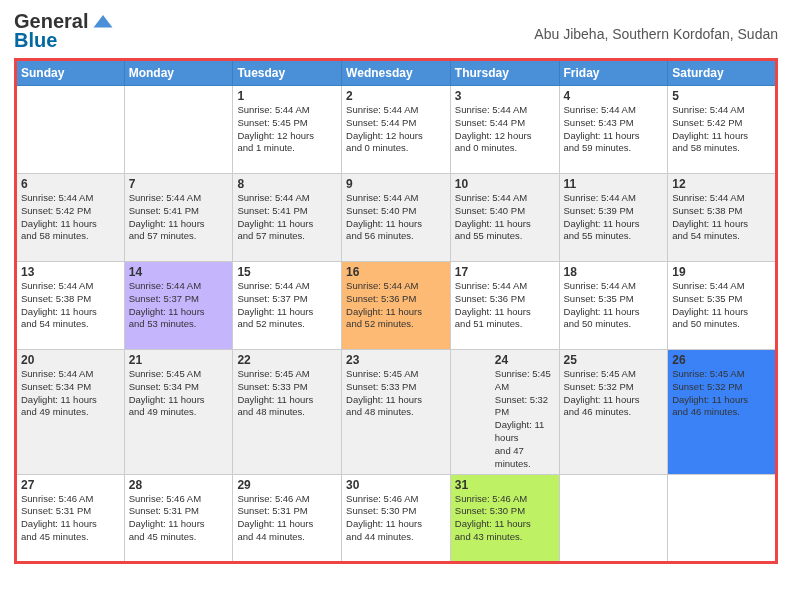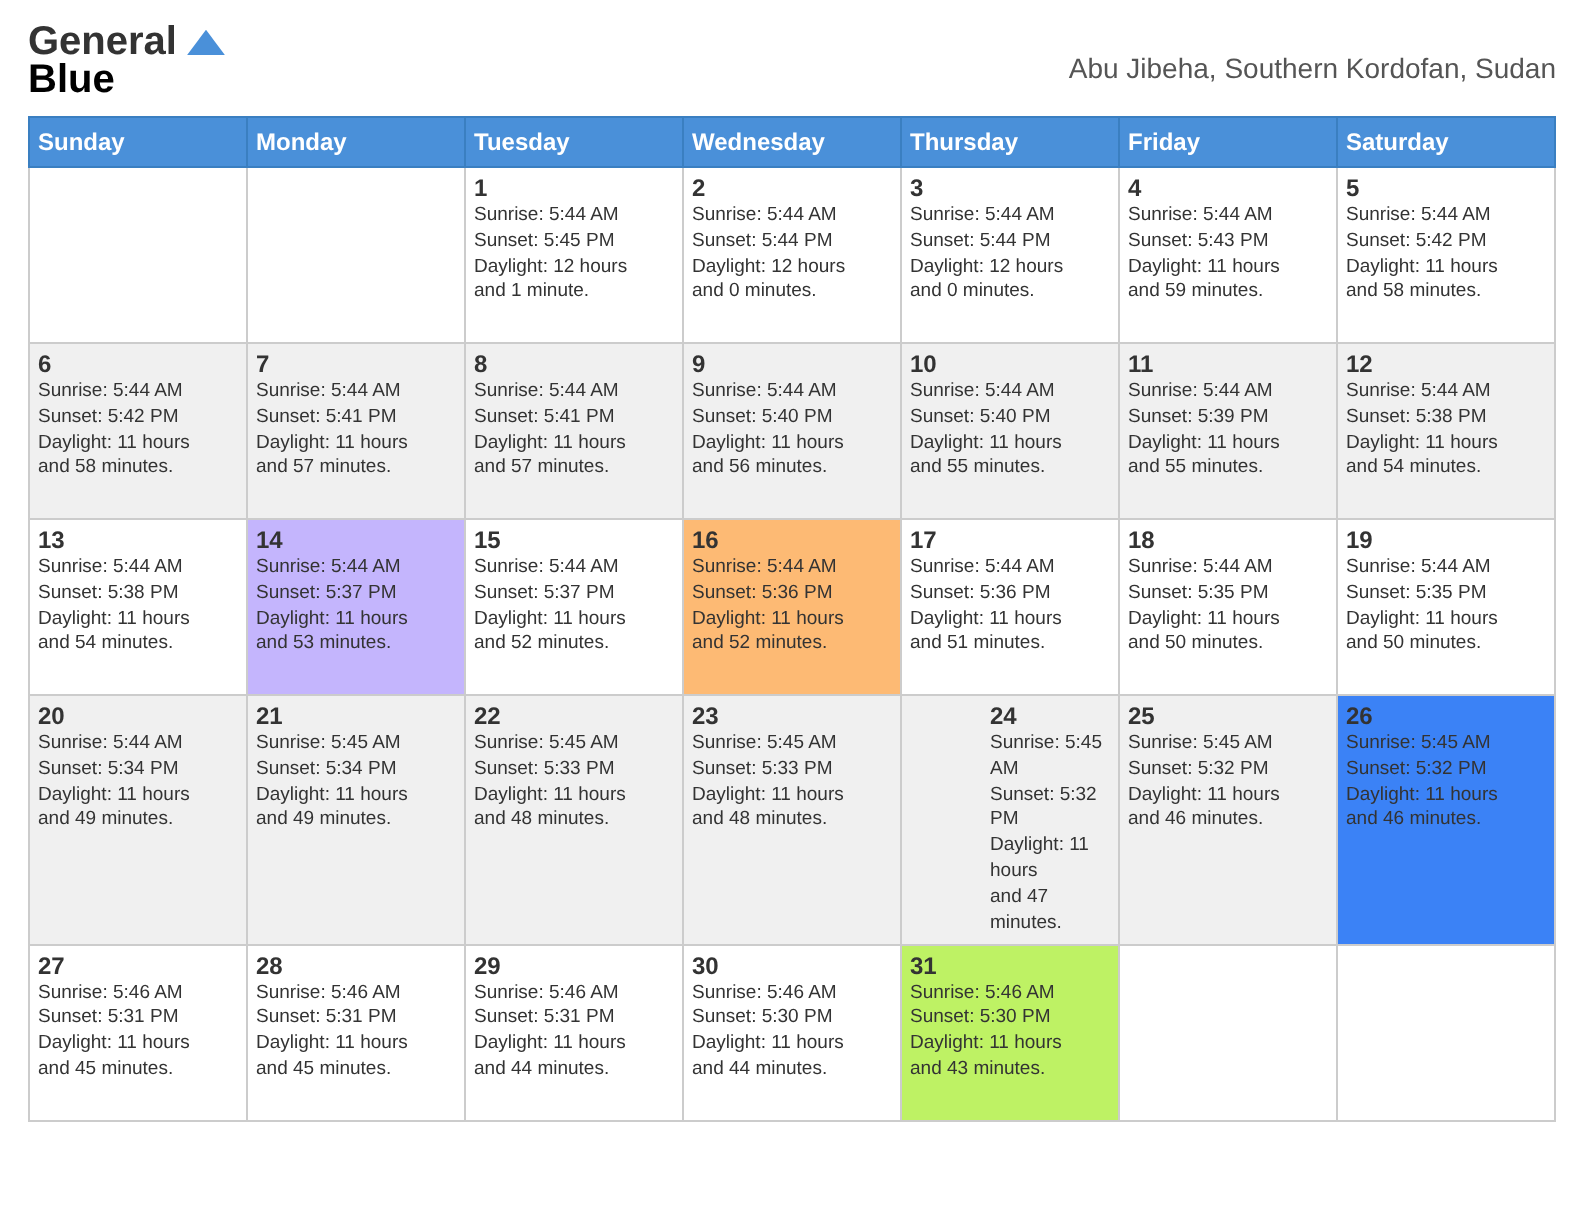--- a/index.html
+++ b/index.html
@@ -47,21 +47,21 @@
       line-height: 1.1;
     }
     .location {
       font-size: 14px;
       color: #555;
       margin-top: 16px;
     }
     .calendar {
       width: 100%;
       border-collapse: collapse;
-      border: 1px solid #ef4444;
+      border: 3px solid #ef4444;
     }
     .calendar th {
       background: #4a90d9;
       color: #fff;
       font-size: 12px;
       font-weight: bold;
       padding: 5px 4px;
       text-align: left;
       border: 1px solid #3a7fc1;
     }
@@ -103,21 +103,21 @@
 
 <div class="page">
   <div class="header">
     <div class="logo">
       <div class="logo-text">
         <span style="font-size:20px;font-weight:bold;color:#333;">General</span>
         <svg class="logo-icon" viewBox="0 0 28 22" xmlns="http://www.w3.org/2000/svg">
           <polygon points="14,2 26,18 2,18" fill="#4a90d9"></polygon>
         </svg>
       </div>
-      <div style="font-size:20px;font-weight:bold;color:#000000;margin-top:-4px;">Blue</div>
+      <div style="font-size:20px;font-weight:bold;color:#0369a1;margin-top:-4px;">Blue</div>
     </div>
     <div class="title-section">
       <div class="location">Abu Jibeha, Southern Kordofan, Sudan</div>
     </div>
   </div>
 
   <table class="calendar">
     <thead>
       <tr>
       <th>Sunday</th>

